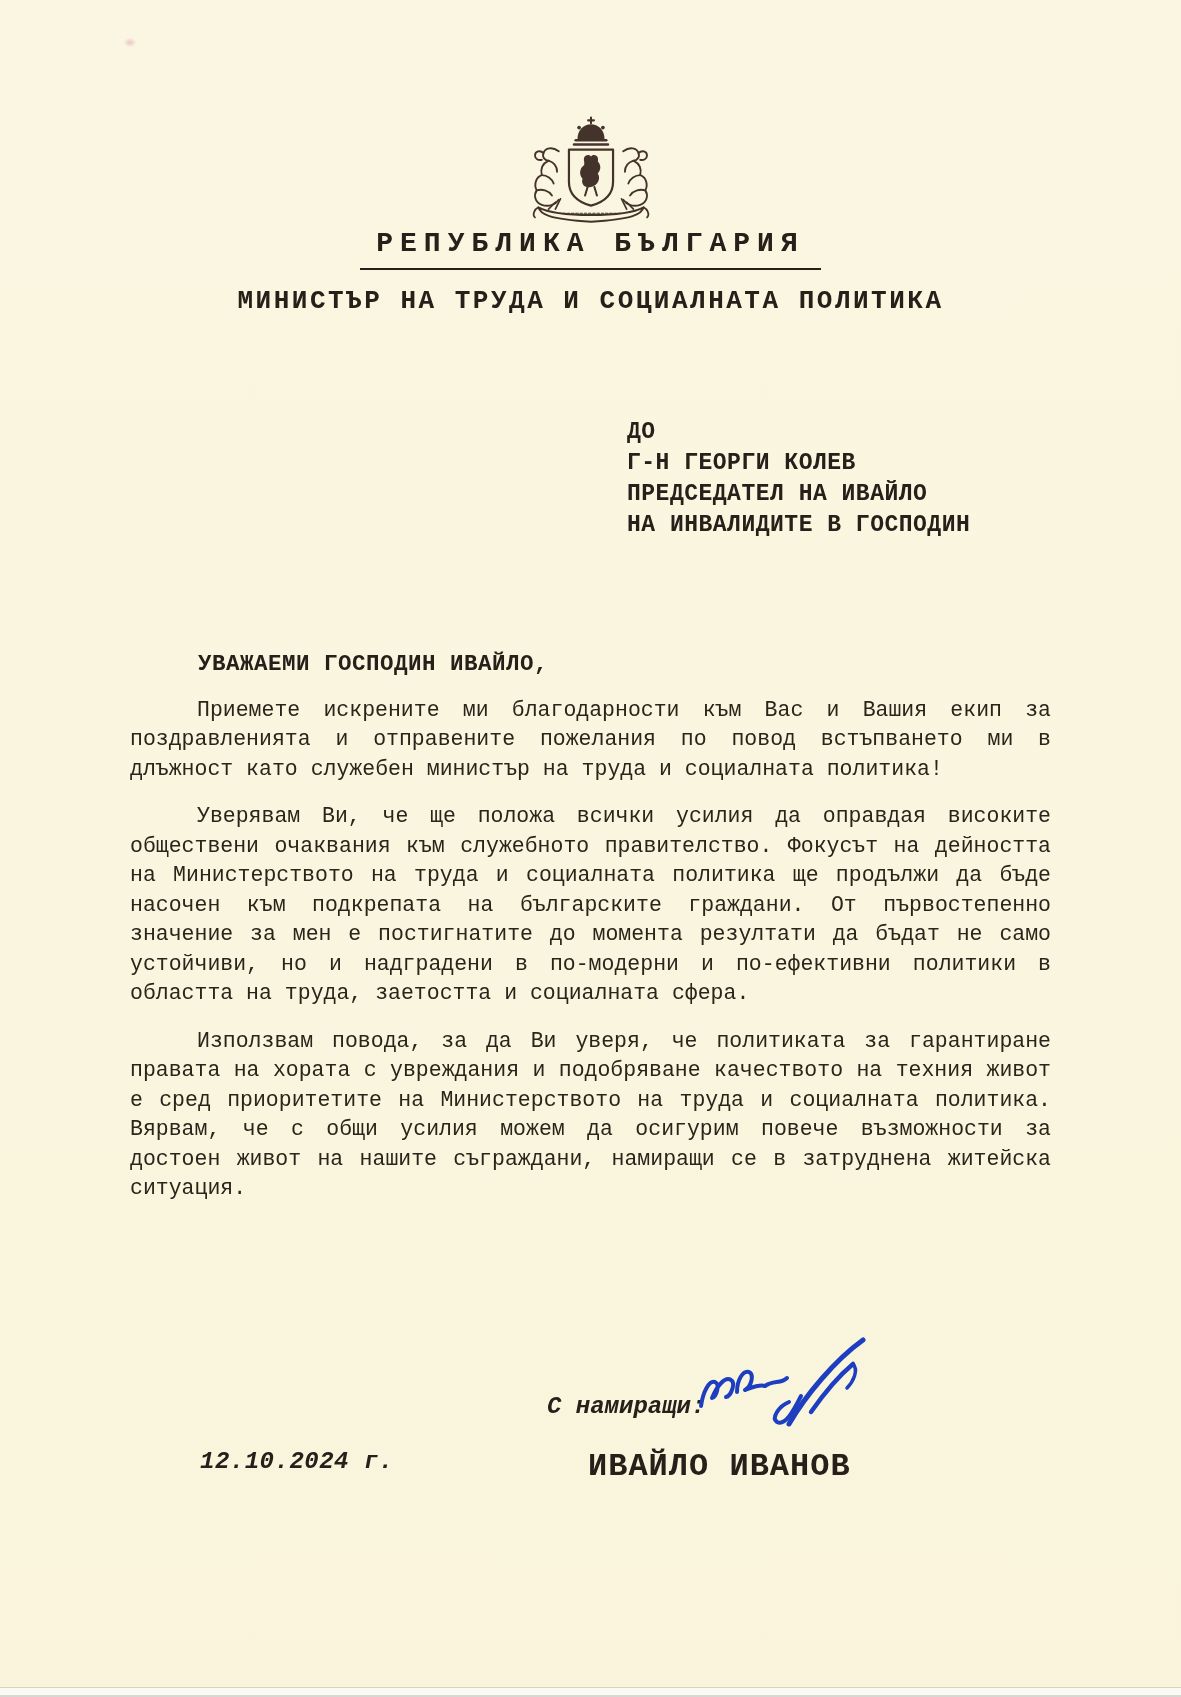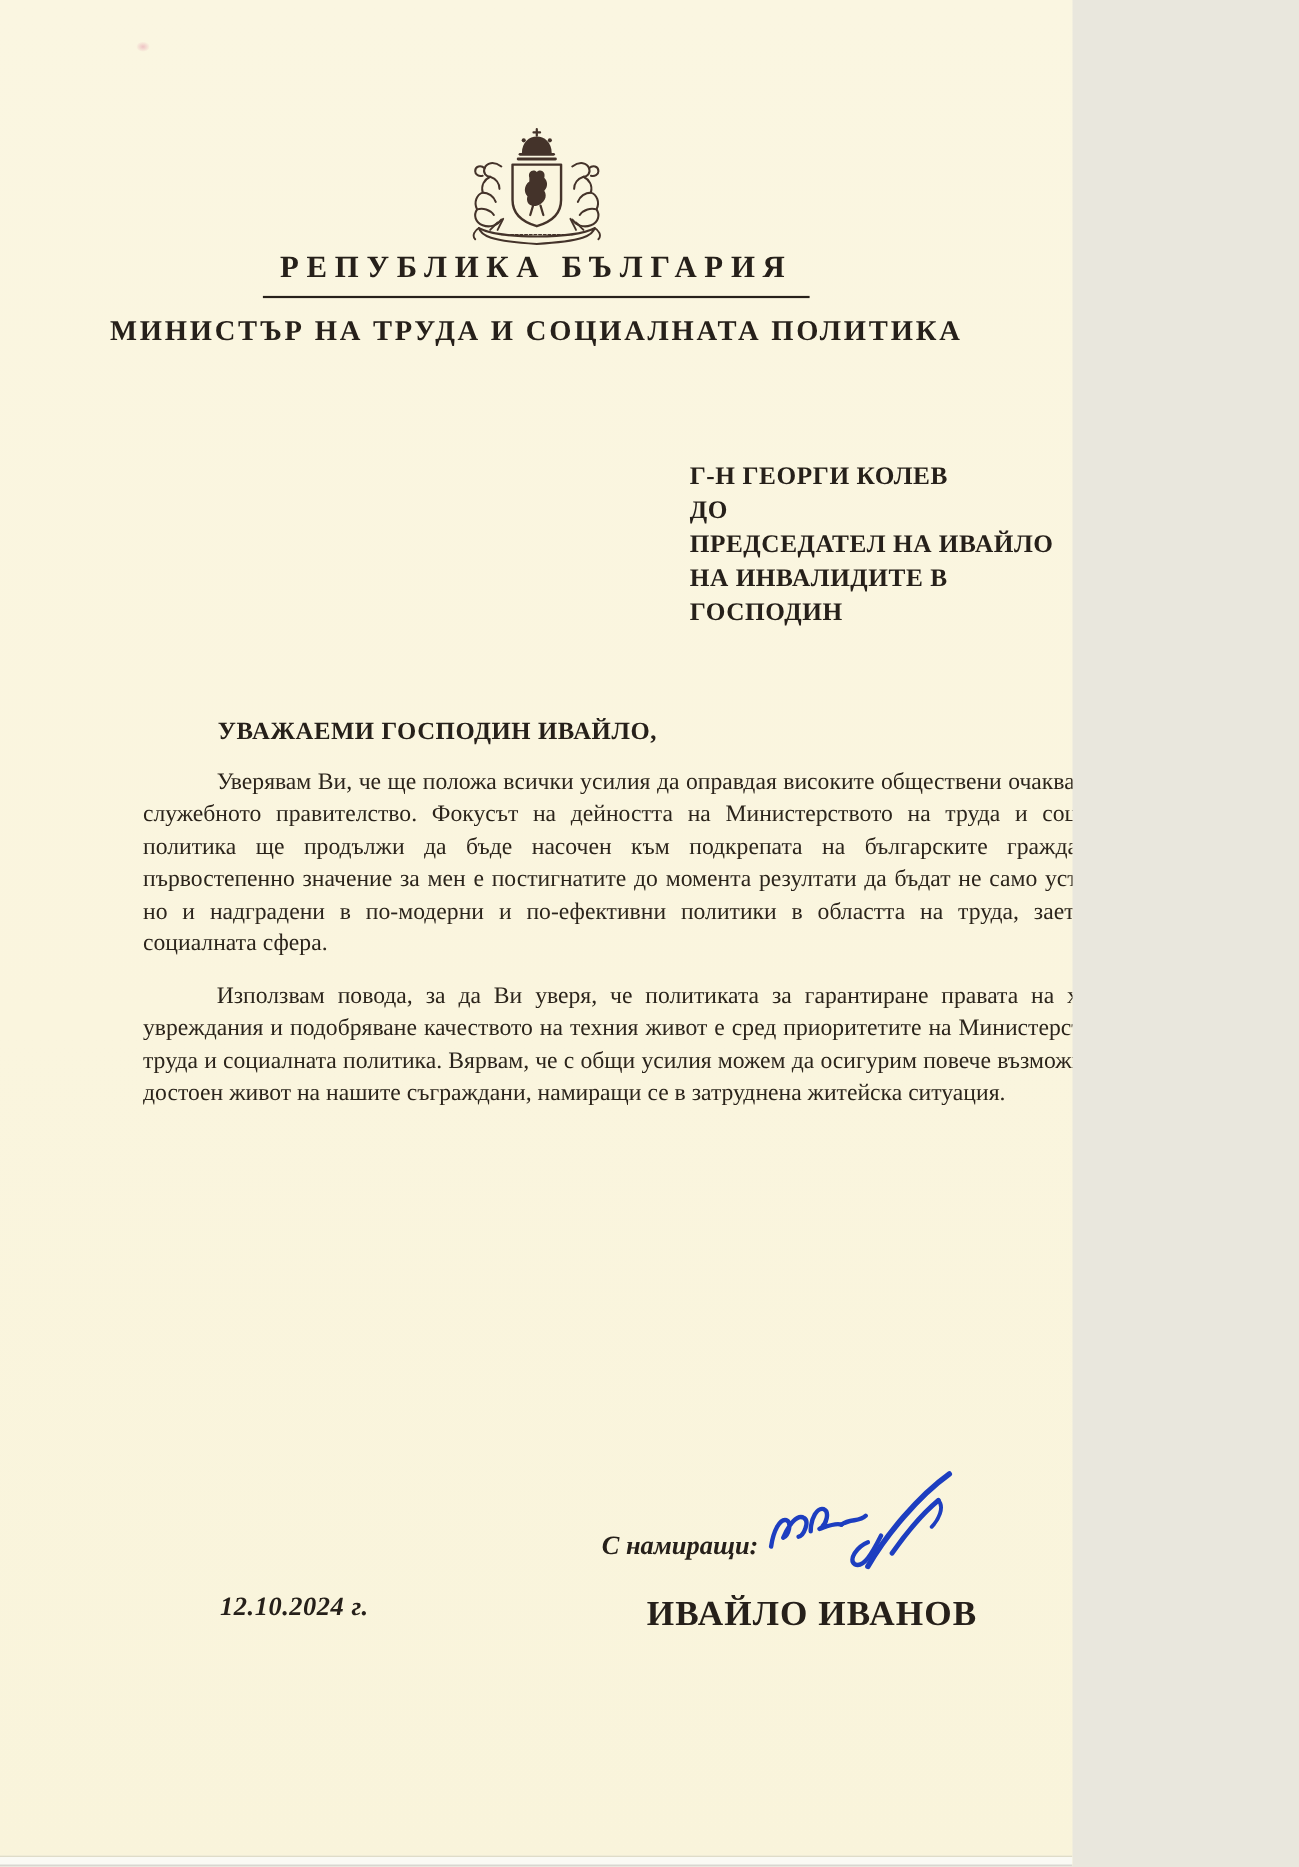--- a/index.html
+++ b/index.html
@@ -1,20 +1,20 @@
 <!DOCTYPE html>
 <html><head>
 <meta charset="utf-8">
 <style>
   html,body{margin:0;padding:0;background:#e9e7dd;}
   .page{
     position:relative;
-    width:975px;height:1697px;
+    width:1181px;height:1697px;
     background:linear-gradient(180deg,#faf6e1 0%,#faf5de 55%,#f9f4db 100%);
-    font-family:Liberation Serif, serif;
+    font-family:Liberation Mono, monospace;
     color:#2b241b;
     overflow:hidden;
   }
   
   .emblem-wrap{
     position:absolute;top:114px;left:50%;transform:translateX(-50%);
     width:170px;height:112px;
   }
   .republic-title{
     position:absolute;top:228px;left:0;right:0;text-align:center;
@@ -135,28 +135,29 @@
     </svg>
   </div>
 
   <div class="republic-title">
     <span>РЕПУБЛИКА БЪЛГАРИЯ</span>
   </div>
 
   <div class="ministry-title">МИНИСТЪР НА ТРУДА И СОЦИАЛНАТА ПОЛИТИКА</div>
 
   <div class="recipient">
+    <div>ДО</div>
     <div>Г-Н ГЕОРГИ КОЛЕВ</div>
-    <div>ДО</div>
     <div>ПРЕДСЕДАТЕЛ НА ИВАЙЛО</div>
     <div>НА ИНВАЛИДИТЕ В ГОСПОДИН</div>
   </div>
 
   <div class="letter-body">
     <div class="salutation">УВАЖАЕМИ ГОСПОДИН ИВАЙЛО,</div>
+    <p>Приемете искрените ми благодарности към Вас и Вашия екип за поздравленията и отправените пожелания по повод встъпването ми в длъжност като служебен министър на труда и социалната политика!</p>
     <p>Уверявам Ви, че ще положа всички усилия да оправдая високите обществени очаквания към служебното правителство. Фокусът на дейността на Министерството на труда и социалната политика ще продължи да бъде насочен към подкрепата на българските граждани. От първостепенно значение за мен е постигнатите до момента резултати да бъдат не само устойчиви, но и надградени в по-модерни и по-ефективни политики в областта на труда, заетостта и социалната сфера.</p>
     <p>Използвам повода, за да Ви уверя, че политиката за гарантиране правата на хората с увреждания и подобряване качеството на техния живот е сред приоритетите на Министерството на труда и социалната политика. Вярвам, че с общи усилия можем да осигурим повече възможности за достоен живот на нашите съграждани, намиращи се в затруднена житейска ситуация.</p>
   </div>
 
   <div class="closing-label">С намиращи:</div>
 
   <div class="signature-wrap">
     <svg viewBox="0 0 190 112" width="190" height="112" fill="none" stroke="#1d3ec0" stroke-width="4" stroke-linecap="round" stroke-linejoin="round">
       <path d="M8 72 C10 58 16 46 22 48 C27 50 24 62 19 64 C24 52 32 42 38 46 C43 49 38 62 33 63"></path>
       <path d="M44 58 C44 46 50 36 56 38 C61 40 59 52 52 56 C58 54 66 50 72 52"></path>

